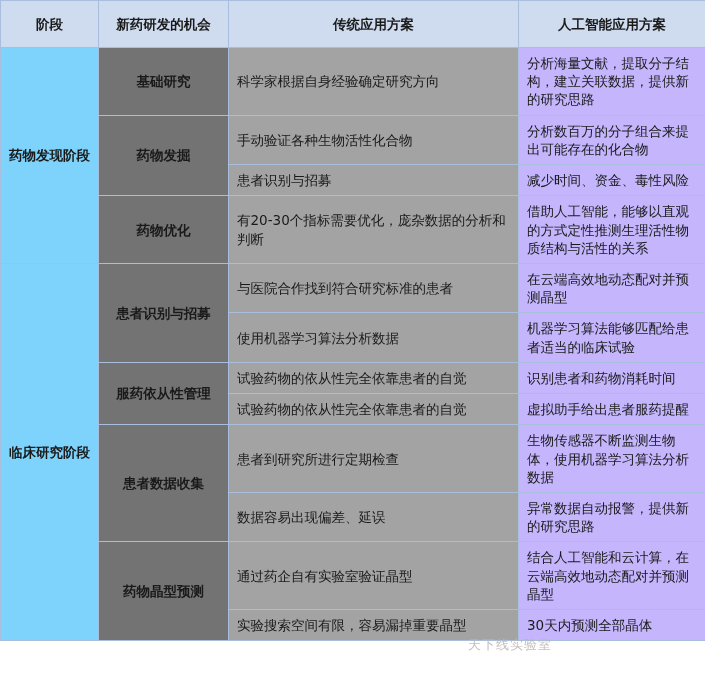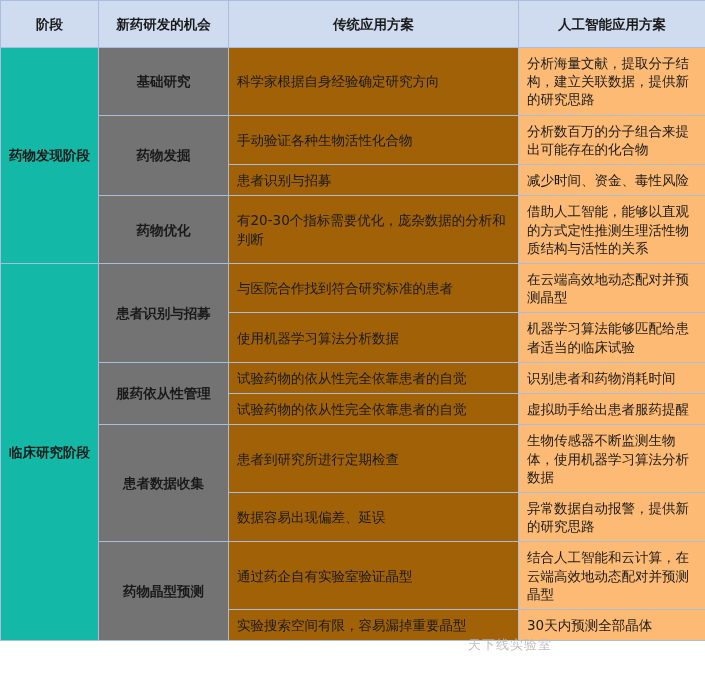--- a/index.html
+++ b/index.html
@@ -37,35 +37,35 @@
     margin-top: 44px;
   }
   col.c-stage  { width: 98px; }
   col.c-opp    { width: 130px; }
   col.c-trad   { width: 290px; }
   col.c-ai     { width: 187px; }
 
   td.stage {
     text-align: center;
     font-weight: bold;
-    background: #14b8a6;
+    background: #7dd3fc;
     font-size: 14px;
   }
   td.opp {
     text-align: center;
     font-weight: bold;
     background: #737373;
     font-size: 13.5px;
   }
   td.trad {
-    background: #a16207;
+    background: #a3a3a3;
     text-align: left;
   }
   td.ai {
-    background: #fdba74;
+    background: #c4b5fd;
     text-align: left;
     font-size: 13px;
   }
   .watermark {
     position: absolute;
     left: 468px;
     top: 636px;
     font-size: 13px;
     color: #b9b4ae;
     opacity: 0.85;

